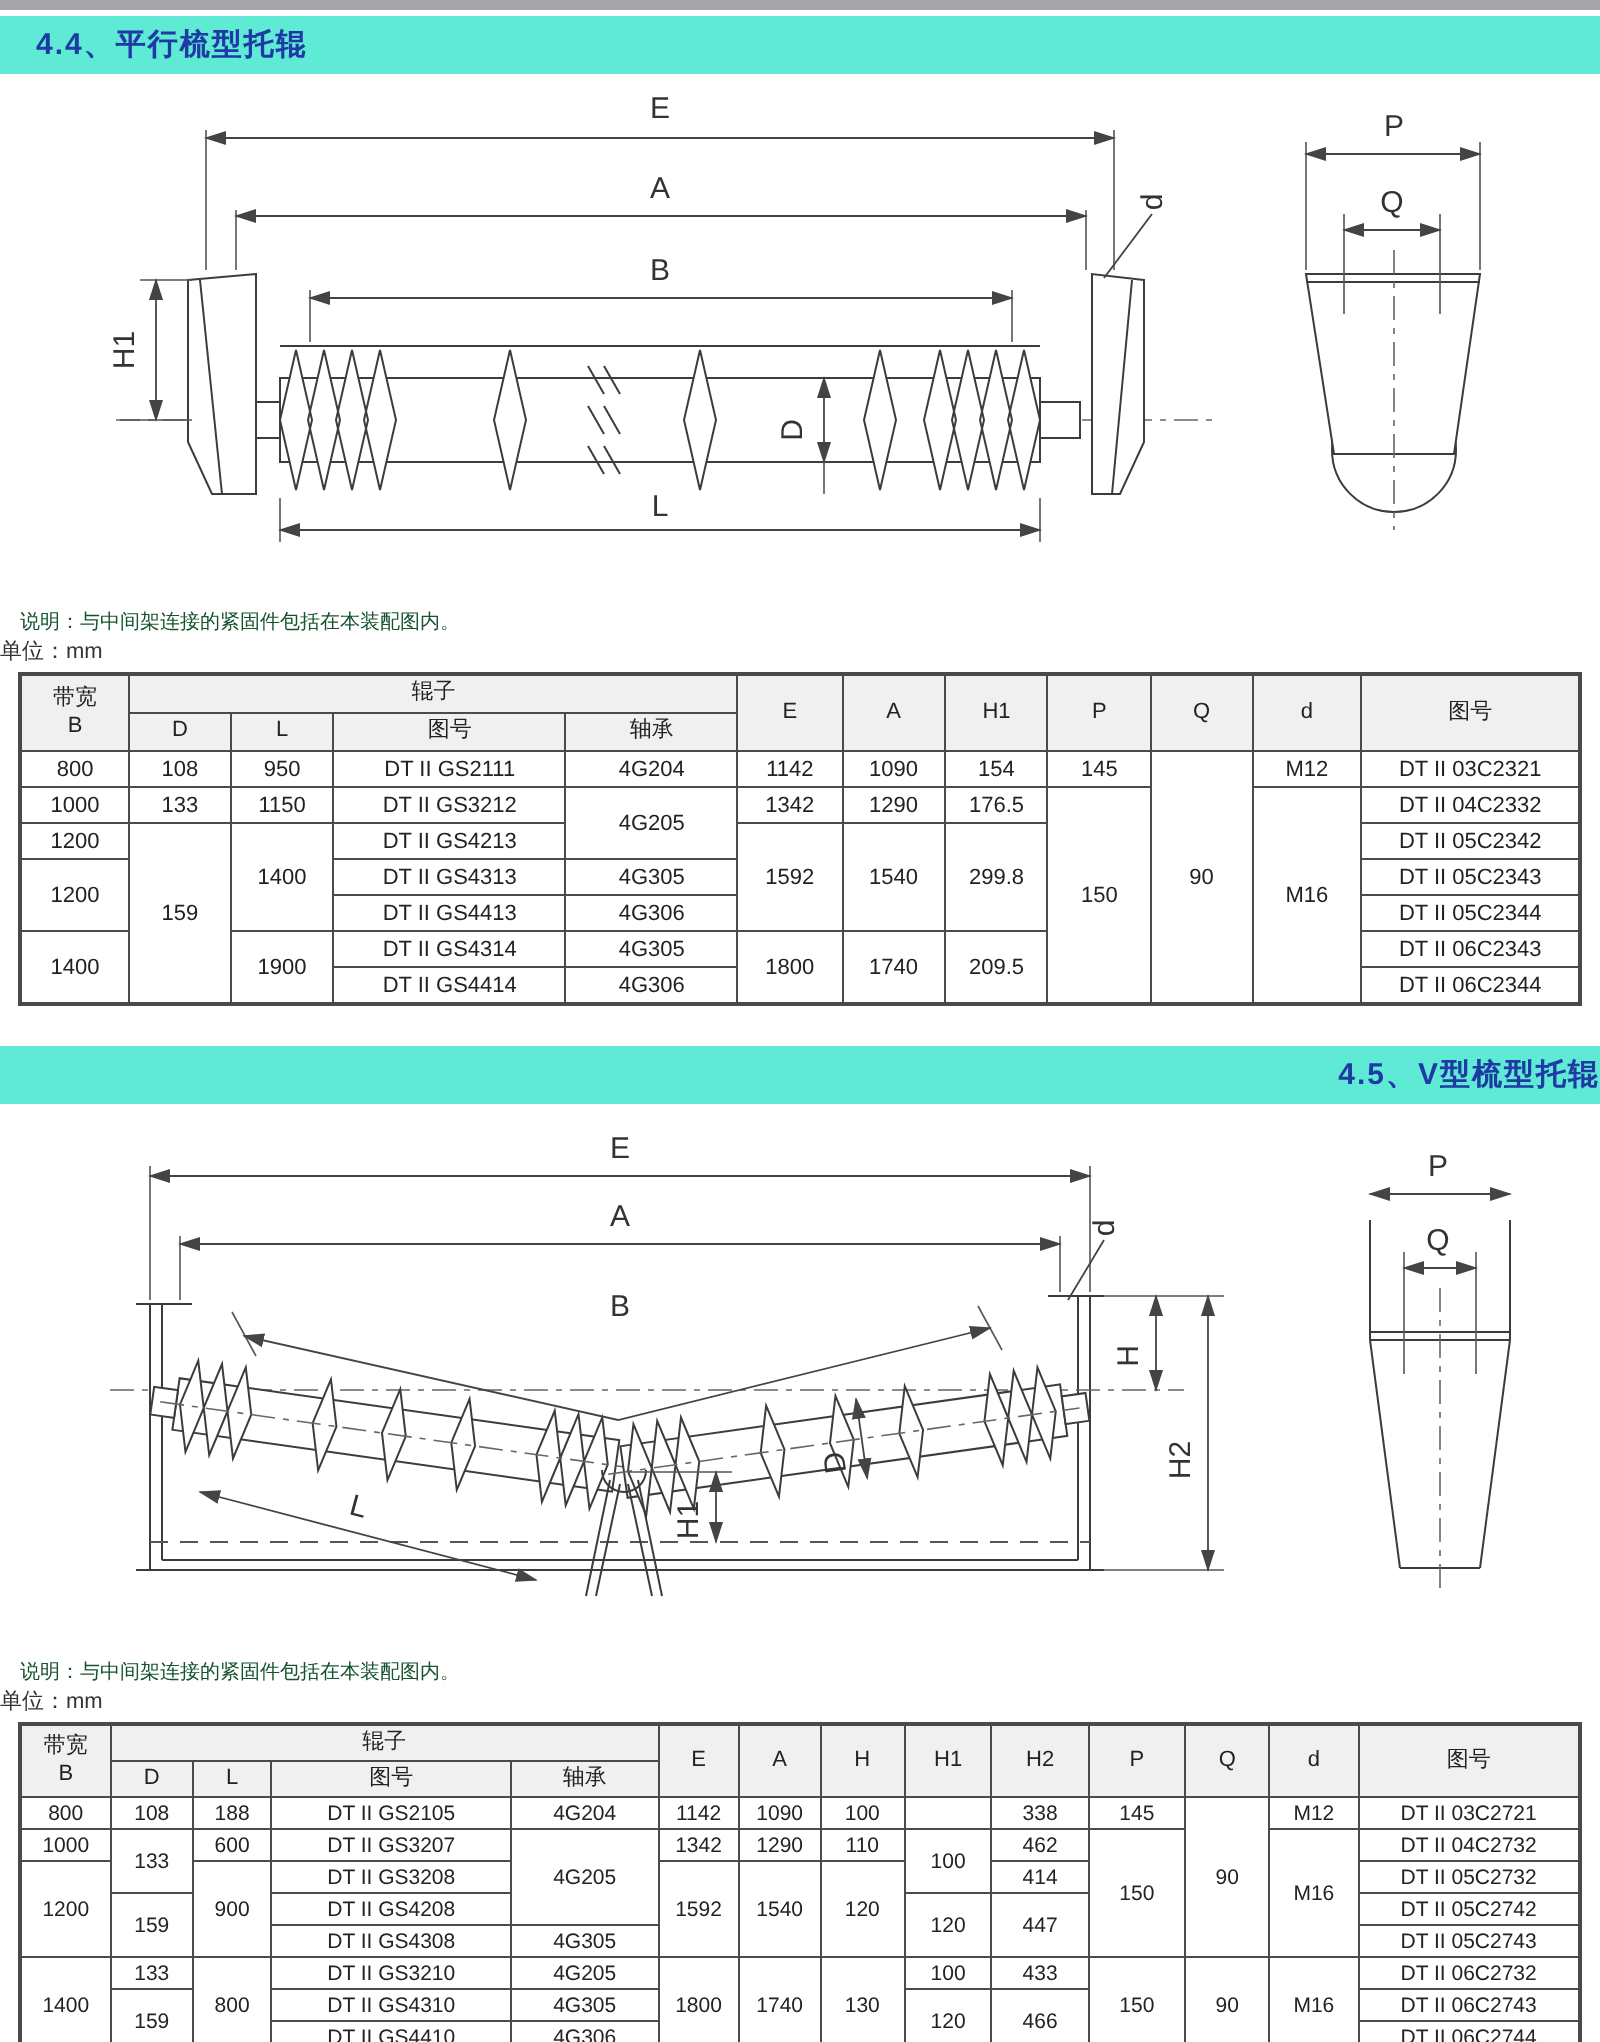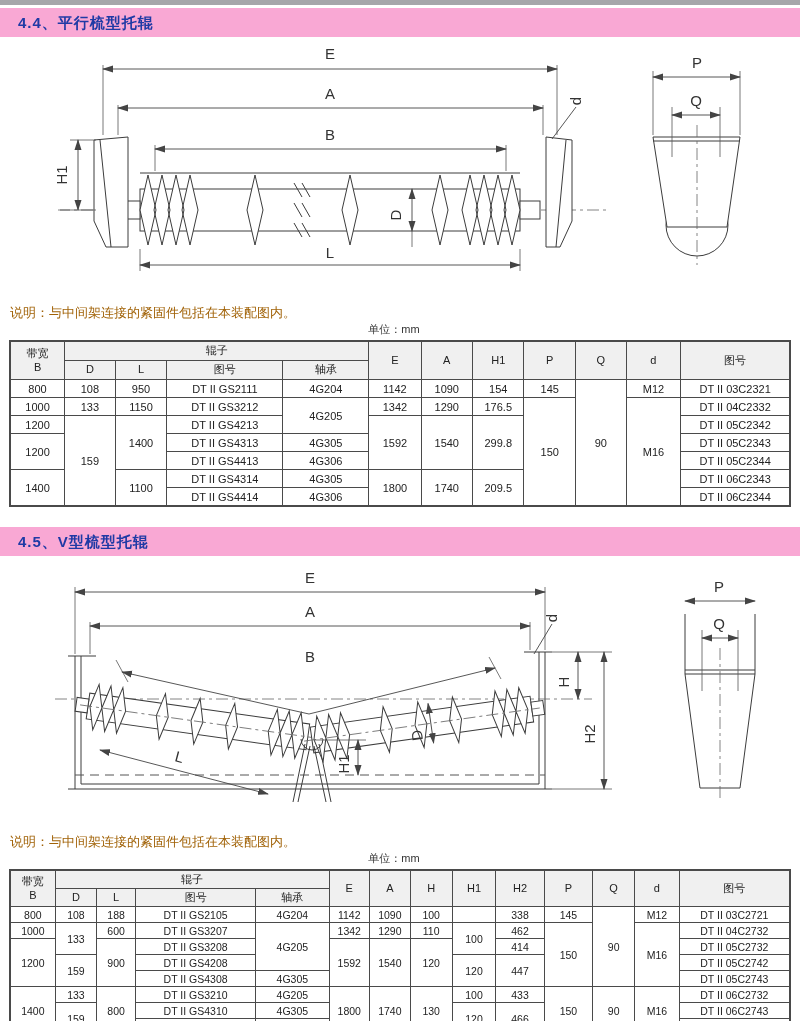--- a/index.html
+++ b/index.html
@@ -1,21 +1,21 @@
 <!DOCTYPE html>
 <html><head>
 <meta charset="utf-8">
 <style>
   html,body{margin:0;padding:0;background:#fff;width:800px;font-family:"Liberation Sans",sans-serif;color:#222;}
   .top-strip{height:5px;background:#a6a6aa;}
   .gap{height:3px;}
-  .secbar{background:#f9a8d4;color:#1f3aa5;font-weight:bold;font-size:15px;letter-spacing:1px;
+  .secbar{background:#5eead4;color:#1f3aa5;font-weight:bold;font-size:15px;letter-spacing:1px;
           padding:6px 0 6px 18px;line-height:17px;}
-  .note{font-size:13px;color:#a16207;margin:5px 0 0 10px;}
-  .unit{font-size:11px;color:#333;text-align:center;margin:0 12px 2px 0;}
+  .note{font-size:10px;color:#14532d;margin:5px 0 0 10px;}
+  .unit{font-size:11px;color:#333;text-align:left;margin:0 12px 2px 0;}
   .twrap{margin:3px 9px;}
   table{border-collapse:collapse;width:100%;table-layout:fixed;border:2px solid #4a4a4a;}
   th,td{border:1px solid #4a4a4a;text-align:center;vertical-align:middle;padding:0;
         font-size:11px;color:#222;overflow:hidden;}
   th{background:#f0f0f0;font-weight:normal;white-space:pre-line;height:18px;line-height:1.2;}
   td{height:17px;white-space:nowrap;}
   .t2 td{height:15px;font-size:10.5px;}
   .t2 th{height:17px;}
   svg{display:block;}
   .dr{stroke:#3c3c3c;fill:none;stroke-width:1;}
@@ -211,38 +211,38 @@
           <td>4G305</td>
           <td>DT II 05C2343</td>
         </tr>
         <tr>
           <td>DT II GS4413</td>
           <td>4G306</td>
           <td>DT II 05C2344</td>
         </tr>
         <tr>
           <td rowspan="2">1400</td>
-          <td rowspan="2">1100</td>
+          <td rowspan="2">1900</td>
           <td>DT II GS4314</td>
           <td>4G305</td>
           <td rowspan="2">1800</td>
           <td rowspan="2">1740</td>
           <td rowspan="2">209.5</td>
           <td>DT II 06C2343</td>
         </tr>
         <tr>
           <td>DT II GS4414</td>
           <td>4G306</td>
           <td>DT II 06C2344</td>
         </tr>
       </tbody>
     </table>
 </div>
 
-<div class="secbar" style="margin-top:20px;">4.5、V型梳型托辊</div>
+<div class="secbar" style="margin-top:20px;text-align:right;">4.5、V型梳型托辊</div>
 
 <svg width="800" height="272" viewBox="0 0 800 272">
 
   <g>
     <line class="dr" x1="68" y1="100" x2="96" y2="100"></line>
     <line class="dr" x1="75" y1="100" x2="75" y2="233"></line>
     <line class="dr" x1="81" y1="100" x2="81" y2="228"></line>
     <line class="dr" x1="524" y1="96" x2="552" y2="96"></line>
     <line class="dr" x1="545" y1="96" x2="545" y2="233"></line>
     <line class="dr" x1="539" y1="96" x2="539" y2="228"></line>

